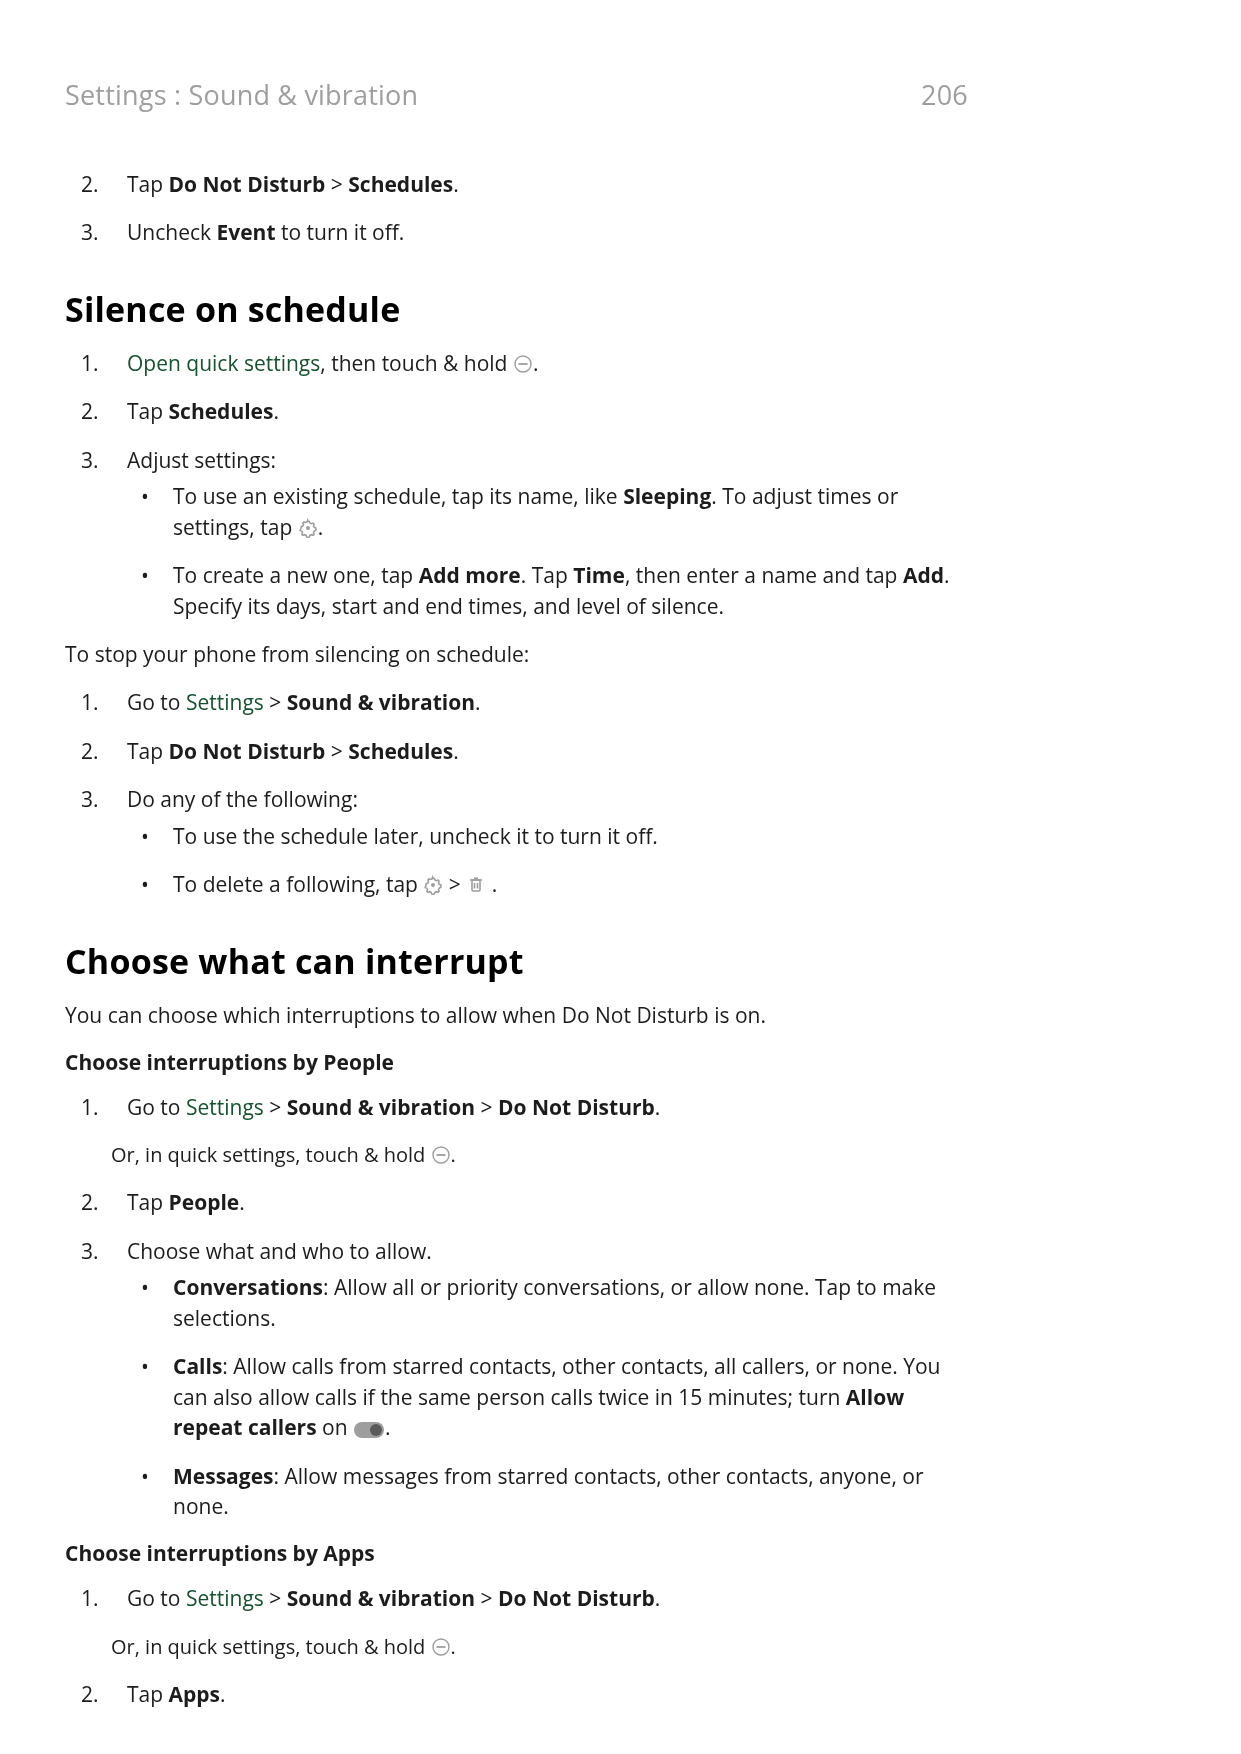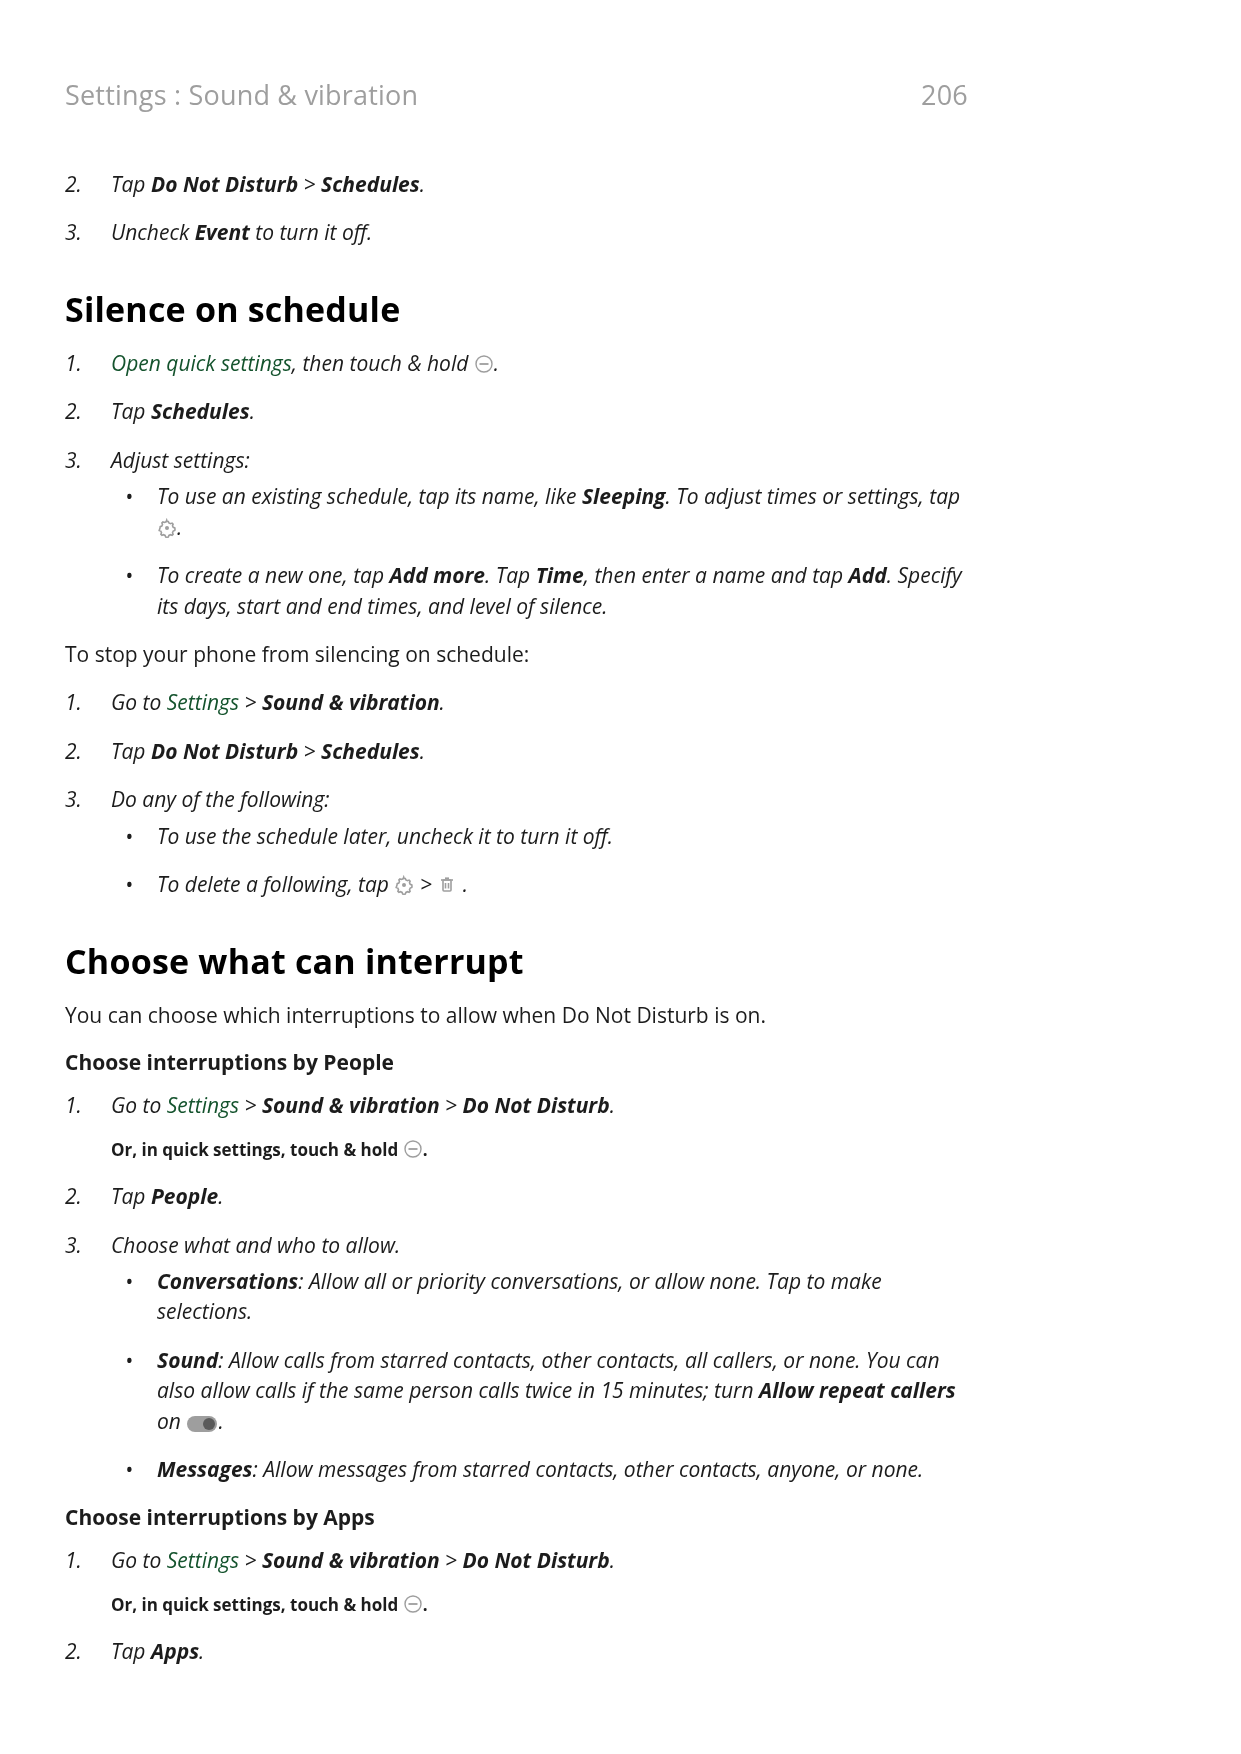--- a/index.html
+++ b/index.html
@@ -22,21 +22,21 @@
     display: flex;
     justify-content: space-between;
     align-items: baseline;
     color: #9e9e9e;
     font-size: 27px;
     font-weight: 400;
     letter-spacing: 0.2px;
     margin-bottom: 56px;
   }
   .header .page-num { color: #9e9e9e; }
-  ol.num { list-style: none; margin: 0; padding: 0; font-style: italic; }
+  ol.num { list-style: none; margin: 16px; padding: 0; }
   ol.num > li {
     position: relative;
     padding-left: 46px;
     margin-bottom: 18px;
     font-size: 21px;
     line-height: 1.45;
   }
   ol.num > li::before {
     content: attr(data-num) ".";
     position: absolute;
@@ -71,25 +71,24 @@
     left: 14px; top: 0;
     font-size: 21px;
   }
   .subhead {
     font-size: 21px;
     font-weight: 700;
     margin: 8px 0 14px 0;
   }
   .continuation {
     margin-left: 46px;
-    font-size: 17px;
+    font-size: 20px;
     line-height: 1.45;
     margin-top: 2px;
     margin-bottom: 18px;
-    font-weight: bold;
   }
 
   
   svg.icon {
     display: inline-block;
     vertical-align: -3px;
     width: 20px; height: 20px;
   }
   svg.icon.gear path,
   svg.icon.gear circle { fill: none; stroke: #9e9e9e; stroke-width: 1.6; }
@@ -234,21 +233,21 @@
     <li data-num="2">
       <span>Tap </span><span class="b">People</span><span>.</span>
     </li>
     <li data-num="3">
       <span>Choose what and who to allow.</span>
       <ul class="bullets">
         <li>
           <span class="b">Conversations</span><span>: Allow all or priority conversations, or allow none. Tap to make selections.</span>
         </li>
         <li>
-          <span class="b">Sound</span><span>: Allow calls from starred contacts, other contacts, all callers, or none. You can also allow calls if the same person calls twice in 15 minutes; turn </span><span class="b">Allow repeat callers</span><span> on </span><span class="toggle"></span><span>.</span>
+          <span class="b">Calls</span><span>: Allow calls from starred contacts, other contacts, all callers, or none. You can also allow calls if the same person calls twice in 15 minutes; turn </span><span class="b">Allow repeat callers</span><span> on </span><span class="toggle"></span><span>.</span>
         </li>
         <li>
           <span class="b">Messages</span><span>: Allow messages from starred contacts, other contacts, anyone, or none.</span>
         </li>
       </ul>
     </li>
   </ol>
 
   <p class="subhead">Choose interruptions by Apps</p>
 

